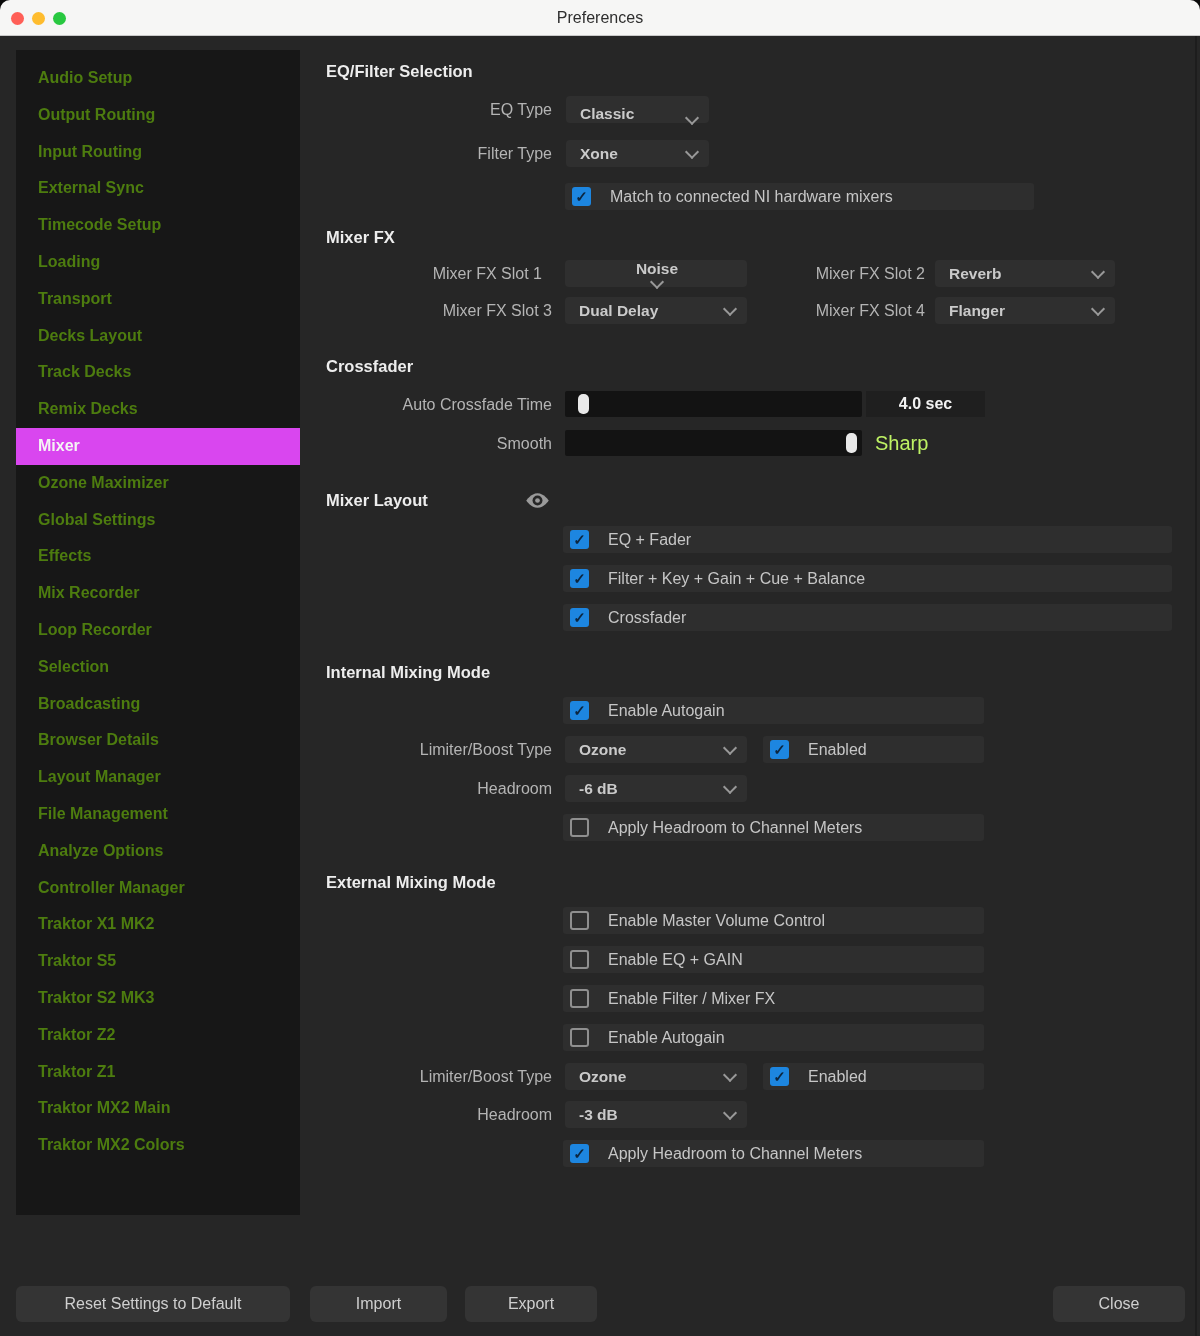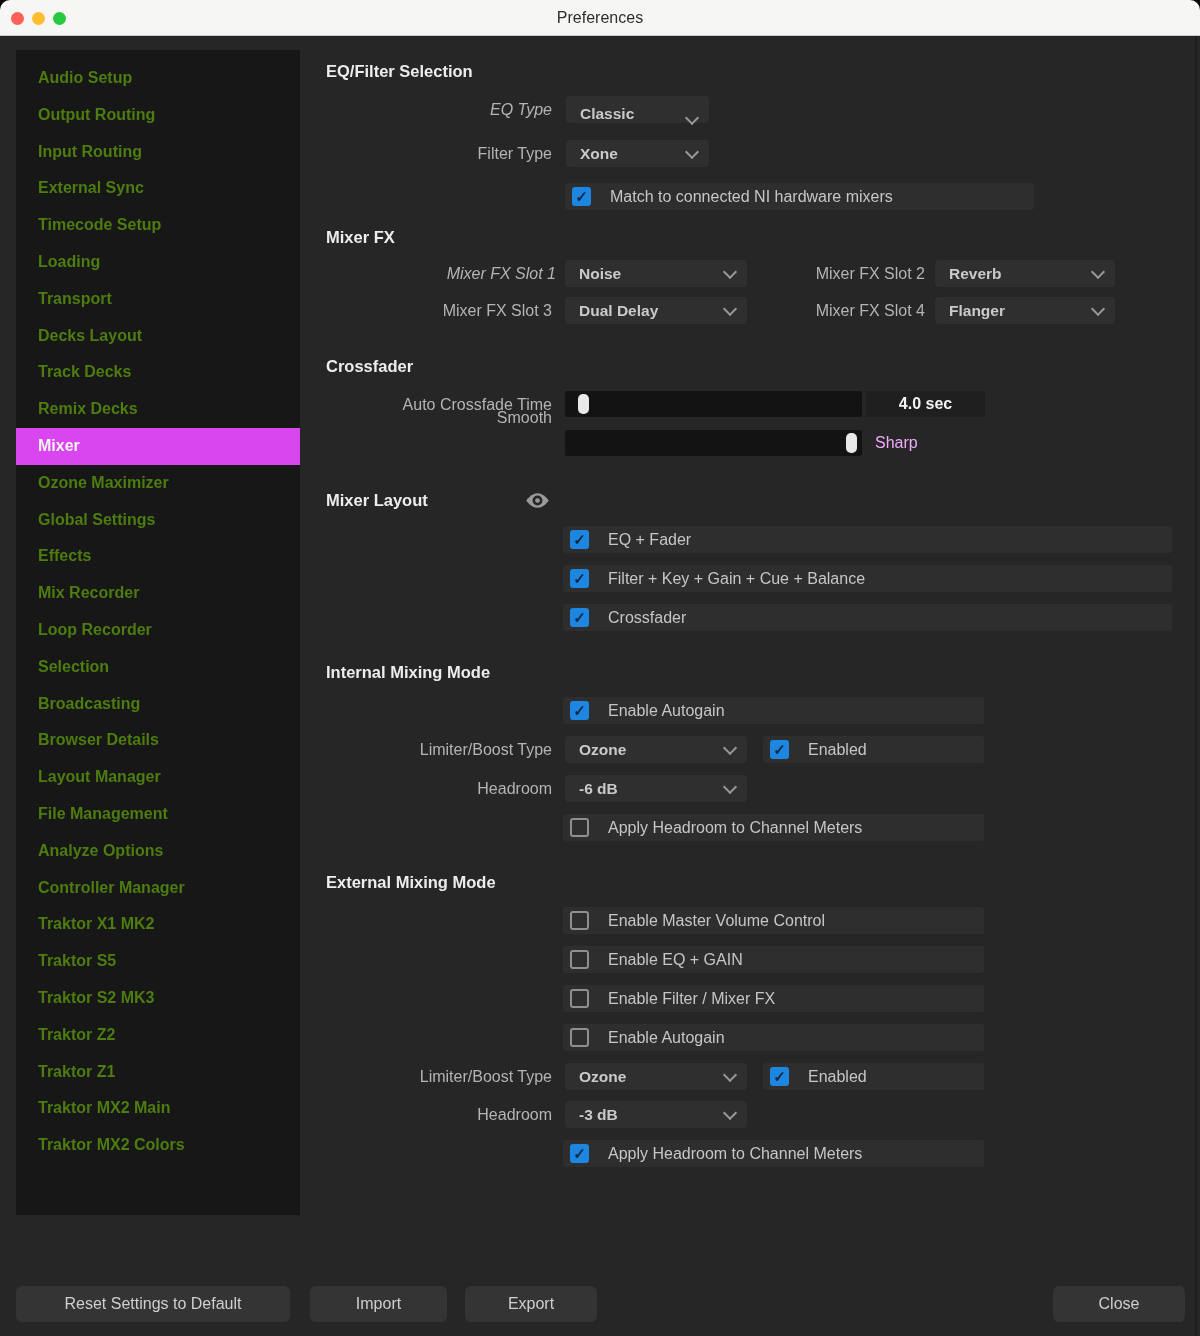--- a/index.html
+++ b/index.html
@@ -23,21 +23,21 @@
   .chev { width:8px; height:8px; border-right:2px solid #999; border-bottom:2px solid #999; transform:rotate(45deg); margin-top:-4px; flex:0 0 auto; }
   .cbar { position:absolute; height:27px; background:#2e2e2e; border-radius:3px; display:flex; align-items:center; cursor:default; }
   .cb { width:19px; height:19px; margin-left:7px; border-radius:3px; display:flex; align-items:center; justify-content:center; box-sizing:border-box; flex:0 0 auto; }
   .cb.checked { background:#1d86e0; }
   .cb.un { border:2px solid #8f8f8f; background:transparent; }
   .tick { color:#0c2640; font-size:15px; font-weight:800; line-height:1; }
   .cbl { margin-left:19px; color:#c6c6c6; font-size:16px; font-weight:500; white-space:nowrap; }
   .slider { position:absolute; height:26px; background:#131313; border-radius:2px; }
   .knob { position:absolute; top:3px; width:11px; height:20px; background:#e9e9e9; border-radius:5px; }
   .valuebox { position:absolute; height:26px; background:#1f1f1f; color:#f2f2f2; font-weight:700; font-size:16px; display:flex; align-items:center; justify-content:center; }
-  .sidetext { position:absolute; color:#f0abfc; font-size:16px; font-weight:500; line-height:26px; }
+  .sidetext { position:absolute; color:#bef264; font-size:20px; font-weight:500; line-height:26px; }
   .eye { position:absolute; }
 
   
   .btn { position:absolute; height:36px; background:#343434; border-radius:6px; border:none; color:#cfcfcf; font-size:16px; font-weight:500; display:flex; align-items:center; justify-content:center; font-family:inherit; cursor:default; }
   .scrolledge { position:absolute; top:36px; right:3px; width:2px; height:1300px; background:#1d1d1d; }
 </style>
 </head>
 <body>
 
 <div class="window">
@@ -79,43 +79,43 @@
     <div class="side-item">Traktor S5</div>
     <div class="side-item">Traktor S2 MK3</div>
     <div class="side-item">Traktor Z2</div>
     <div class="side-item">Traktor Z1</div>
     <div class="side-item">Traktor MX2 Main</div>
     <div class="side-item">Traktor MX2 Colors</div>
   </div>
 
   <div class="h" style="left:326px; top:62px;">EQ/Filter Selection</div>
 
-  <div class="row-label" style="left:326px; top:96px; width:226px;font-style:italic;">EQ Type</div>
+  <div class="row-label" style="left:326px; top:96px; width:226px;">EQ Type</div>
   <div class="dd" style="left:566px; top:96px; width:143px;align-items:flex-end;">
     <span>Classic</span>
     <span class="chev"></span>
   </div>
 
   <div class="row-label" style="left:326px; top:140px; width:226px;">Filter Type</div>
   <div class="dd" style="left:566px; top:140px; width:143px;">
     <span>Xone</span>
     <span class="chev"></span>
   </div>
 
   <div class="cbar" style="left:565px; top:183px; width:469px;">
     <span class="cb checked">
         <span class="tick">✓</span>
       </span>
     <span class="cbl">Match to connected NI hardware mixers</span>
   </div>
 
   <div class="h" style="left:326px; top:228px;">Mixer FX</div>
 
-  <div class="row-label" style="left:330px; top:260px; width:226px;font-style:italic;">Mixer FX Slot 1</div>
-  <div class="dd" style="left:565px; top:260px; width:182px;">
+  <div class="row-label" style="left:316px; top:260px; width:226px;">Mixer FX Slot 1</div>
+  <div class="dd" style="left:565px; top:260px; width:182px;flex-direction:column;">
     <span>Noise</span>
     <span class="chev"></span>
   </div>
   <div class="row-label" style="left:760px; top:260px; width:165px;">Mixer FX Slot 2</div>
   <div class="dd" style="left:935px; top:260px; width:180px;">
     <span>Reverb</span>
     <span class="chev"></span>
   </div>
 
   <div class="row-label" style="left:326px; top:297px; width:226px;">Mixer FX Slot 3</div>
@@ -130,21 +130,21 @@
   </div>
 
   <div class="h" style="left:326px; top:357px;">Crossfader</div>
 
   <div class="row-label" style="left:326px; top:391px; width:226px;">Auto Crossfade Time</div>
   <div class="slider" style="left:565px; top:391px; width:297px;">
     <span class="knob" style="left:13px;"></span>
   </div>
   <div class="valuebox" style="left:866px; top:391px; width:119px;">4.0 sec</div>
 
-  <div class="row-label" style="left:326px; top:404px; width:226px;">Smooth</div>
+  <div class="row-label" style="left:326px; top:430px; width:226px;">Smooth</div>
   <div class="slider" style="left:565px; top:430px; width:297px;">
     <span class="knob" style="left:281px;"></span>
   </div>
   <div class="sidetext" style="left:875px; top:430px;">Sharp</div>
 
   <div class="h" style="left:326px; top:491px;">Mixer Layout</div>
   <span class="eye" style="left:524px; top:489px;">
     <svg width="27" height="23" viewBox="0 0 24 20">
       <path d="M12 3.5 C6.2 3.5 2 10 2 10 C2 10 6.2 16.5 12 16.5 C17.8 16.5 22 10 22 10 C22 10 17.8 3.5 12 3.5 Z" fill="#9a9a9a"></path>
       <circle cx="12" cy="10" r="4.4" fill="#262626"></circle>

